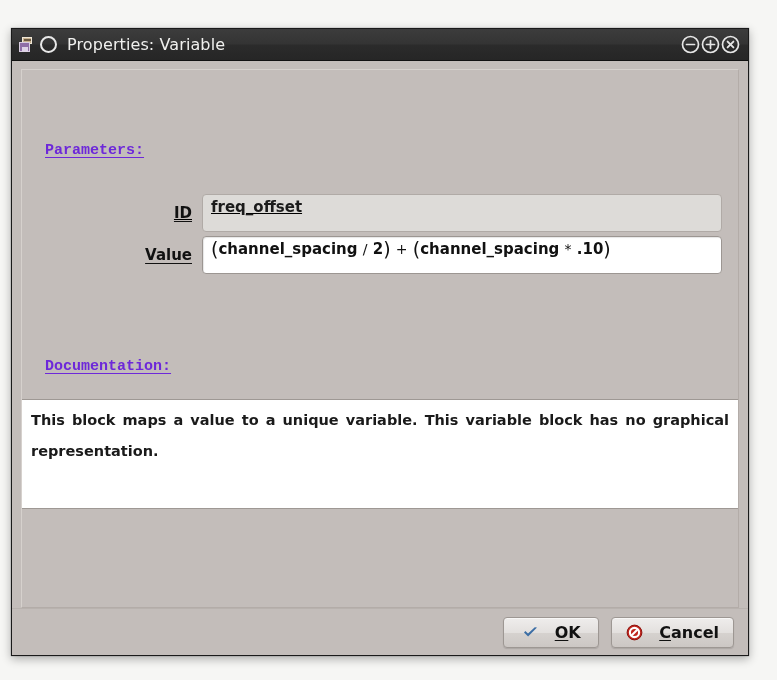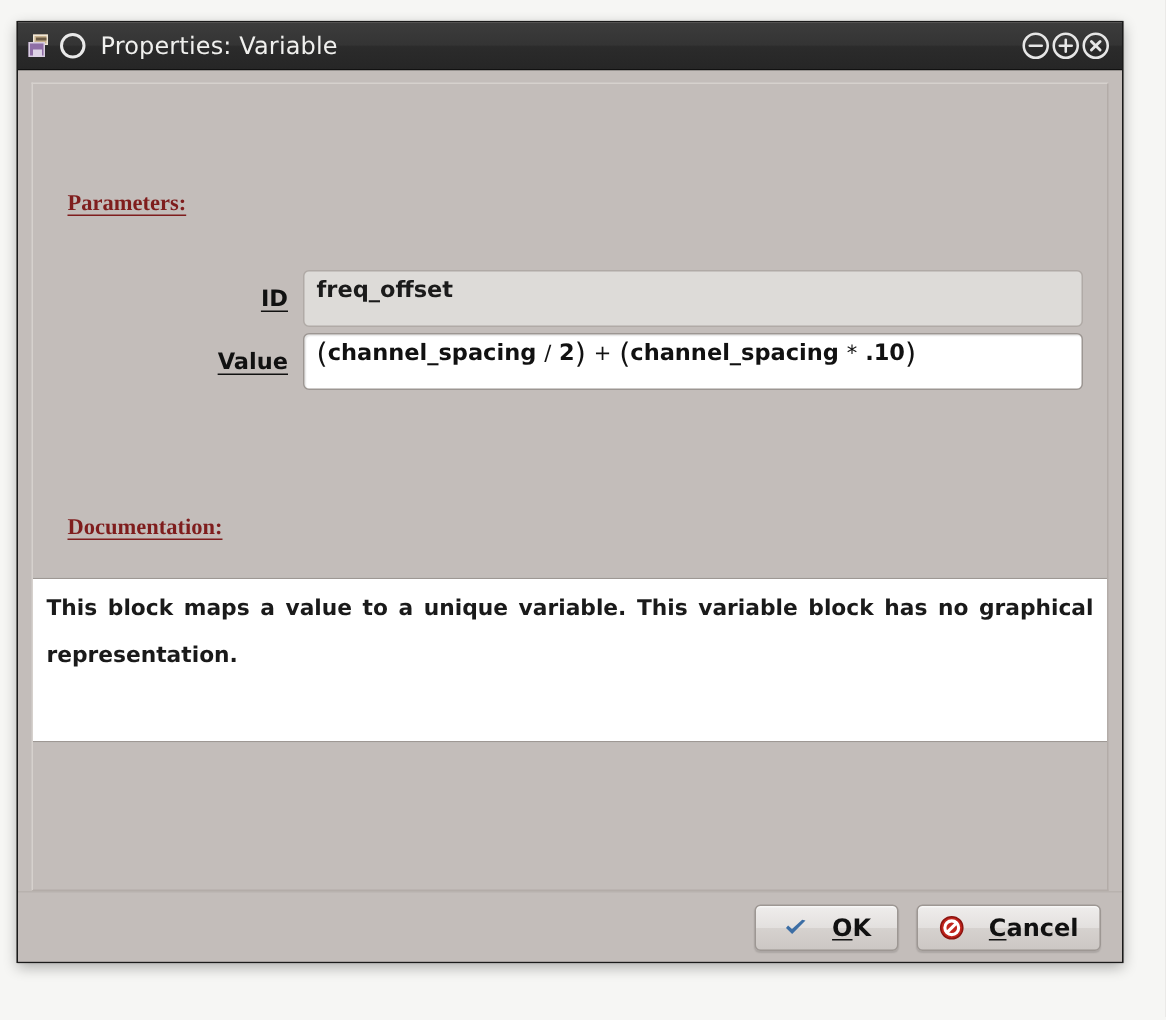--- a/index.html
+++ b/index.html
@@ -18,21 +18,21 @@
     position: relative;
     width: 777px;
     height: 680px;
     background: #f6f6f4;
   }
 
   
   #window {
     position: absolute;
     left: 11px;
-    top: 14px;
+    top: 28px;
     width: 738px;
     height: 628px;
     background: #c3bdba;
     border: 1px solid #1a1a1a;
     box-shadow: 0 3px 9px rgba(0,0,0,0.30), 0 0 1px rgba(0,0,0,0.5);
     box-sizing: border-box;
     display: flex;
     flex-direction: column;
   }
 
@@ -136,45 +136,45 @@
     bottom: 47px;
     background: #c3bdba;
     border: 1px solid #b3aca8;
     border-top-color: #d6d1cd;
     border-left-color: #d6d1cd;
     box-sizing: border-box;
     overflow: hidden;
   }
 
   .section-label {
-    font-family: Liberation Serif, serif;
+    font-family: Liberation Mono, monospace;
     font-weight: bold;
     font-size: 15px;
-    color: #7f1d1d;
+    color: #6d28d9;
     text-decoration: underline;
     text-underline-offset: 3px;
     white-space: nowrap;
   }
 
   #params-label {
     position: absolute;
     left: 23px;
     top: 72px;
   }
 
   
   .param-row {
     position: absolute;
     left: 0;
     right: 0;
     height: 28px;
     display: flex;
     align-items: center;
   }
-  #row-id    { top: 129px; }
+  #row-id    { top: 129px; text-decoration: underline; }
   #row-value { top: 171px; }
 
   .param-label {
     width: 180px;
     flex: 0 0 180px;
     text-align: right;
     padding-right: 10px;
     box-sizing: border-box;
     font-family: "DejaVu Sans", sans-serif;
     font-weight: bold;

